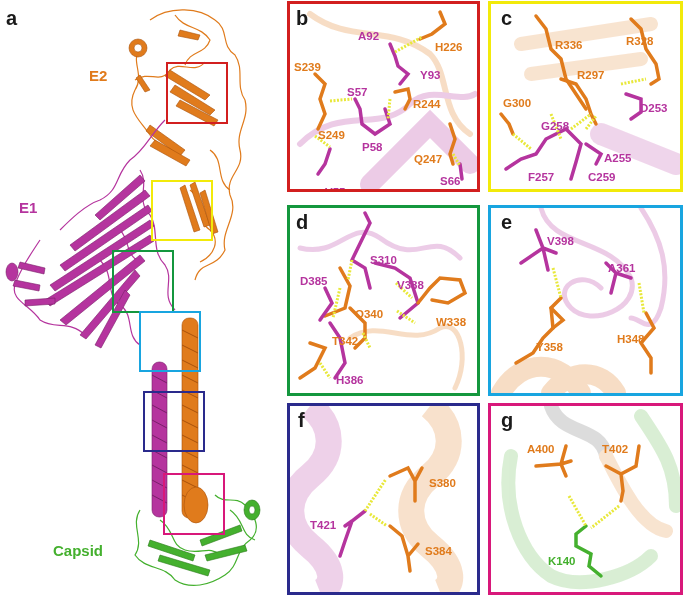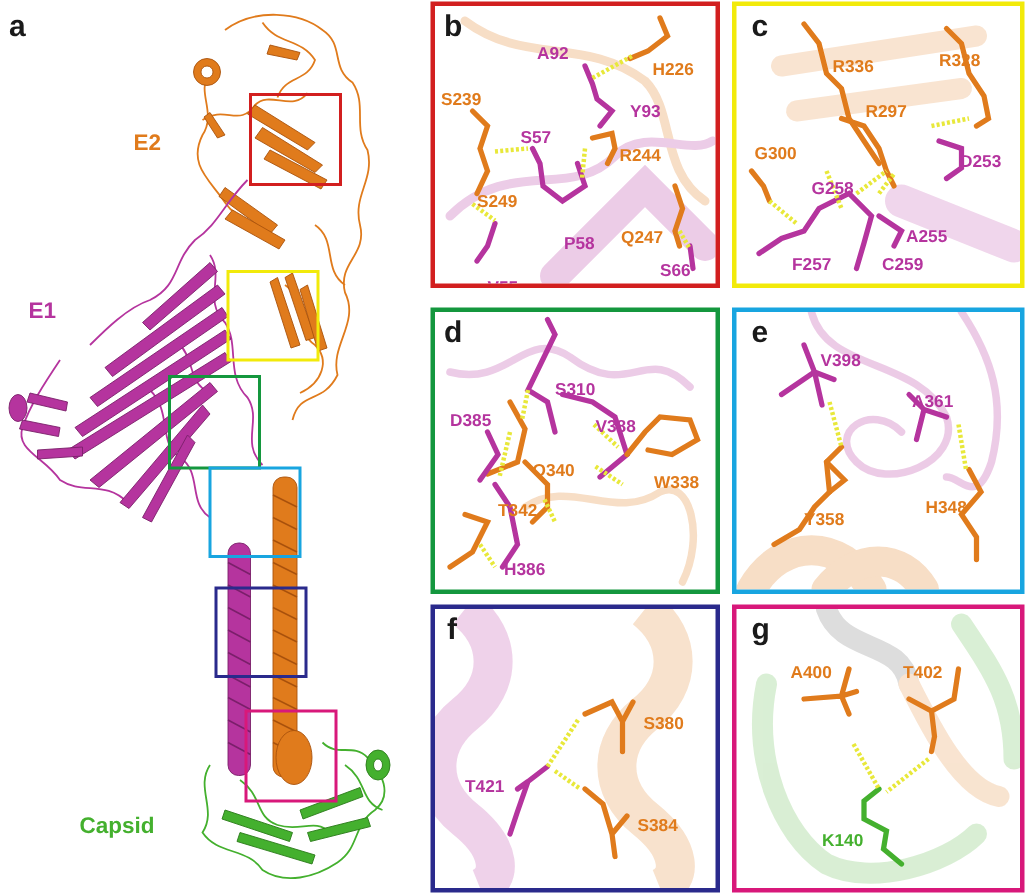--- a/index.html
+++ b/index.html
@@ -89,21 +89,21 @@
       <polygon points="200,540 240,525 242,531 202,546"></polygon>
       <polygon points="205,555 245,545 247,551 207,561"></polygon>
       <ellipse cx="252" cy="510" rx="8" ry="10"></ellipse>
       <ellipse cx="252" cy="510" rx="3" ry="4" fill="#fff"></ellipse>
     </g>
     <g fill="#e07b1c" stroke="#a9520c" stroke-width="0.6">
       <ellipse cx="196" cy="505" rx="12" ry="18"></ellipse>
     </g>
   </svg>
 
-  <div class="big-label" style="left:89px;top:68px;color:#e07b1c;margin-top:20px;">E2</div>
+  <div class="big-label" style="left:89px;top:68px;color:#e07b1c;">E2</div>
   <div class="big-label" style="left:19px;top:200px;color:#b5349e;">E1</div>
   <div class="big-label" style="left:53px;top:543px;color:#44b02e;">Capsid</div>
 
   <div class="mini-box" style="left:166px;top:62px;width:62px;height:62px;border-color:#d21f1f;"></div>
   <div class="mini-box" style="left:151px;top:180px;width:62px;height:61px;border-color:#f2ea0a;"></div>
   <div class="mini-box" style="left:112px;top:250px;width:62px;height:63px;border-color:#14973e;"></div>
   <div class="mini-box" style="left:139px;top:311px;width:62px;height:61px;border-color:#18a5e0;"></div>
   <div class="mini-box" style="left:143px;top:391px;width:62px;height:61px;border-color:#2a2a8c;"></div>
   <div class="mini-box" style="left:163px;top:473px;width:62px;height:62px;border-color:#d8187a;"></div>
 </div>
@@ -134,21 +134,21 @@
     </g>
   </svg>
   <div class="panel-letter" style="left:6px;top:4px;">b</div>
   <div class="lbl" style="left:68px;top:27px;color:#b5349e;">A92</div>
   <div class="lbl" style="left:145px;top:38px;color:#e07b1c;">H226</div>
   <div class="lbl" style="left:130px;top:66px;color:#b5349e;">Y93</div>
   <div class="lbl" style="left:4px;top:58px;color:#e07b1c;">S239</div>
   <div class="lbl" style="left:57px;top:83px;color:#b5349e;">S57</div>
   <div class="lbl" style="left:123px;top:95px;color:#e07b1c;">R244</div>
   <div class="lbl" style="left:28px;top:126px;color:#e07b1c;">S249</div>
-  <div class="lbl" style="left:72px;top:154px;color:#b5349e;margin-left:14px;">P58</div>
+  <div class="lbl" style="left:72px;top:138px;color:#b5349e;">P58</div>
   <div class="lbl" style="left:124px;top:150px;color:#e07b1c;">Q247</div>
   <div class="lbl" style="left:35px;top:183px;color:#b5349e;">V55</div>
   <div class="lbl" style="left:150px;top:172px;color:#b5349e;">S66</div>
 </div>
 
 <div class="frame" style="left:488px;top:1px;width:195px;height:191px;border-color:#f2ea0a;">
   <svg width="189" height="185" viewBox="0 0 189 185">
     <g fill="none" stroke-width="14" opacity="0.2" stroke-linecap="round">
       <path d="M30 40 L160 20" stroke="#e07b1c"></path>
       <path d="M40 70 L150 55" stroke="#e07b1c"></path>

